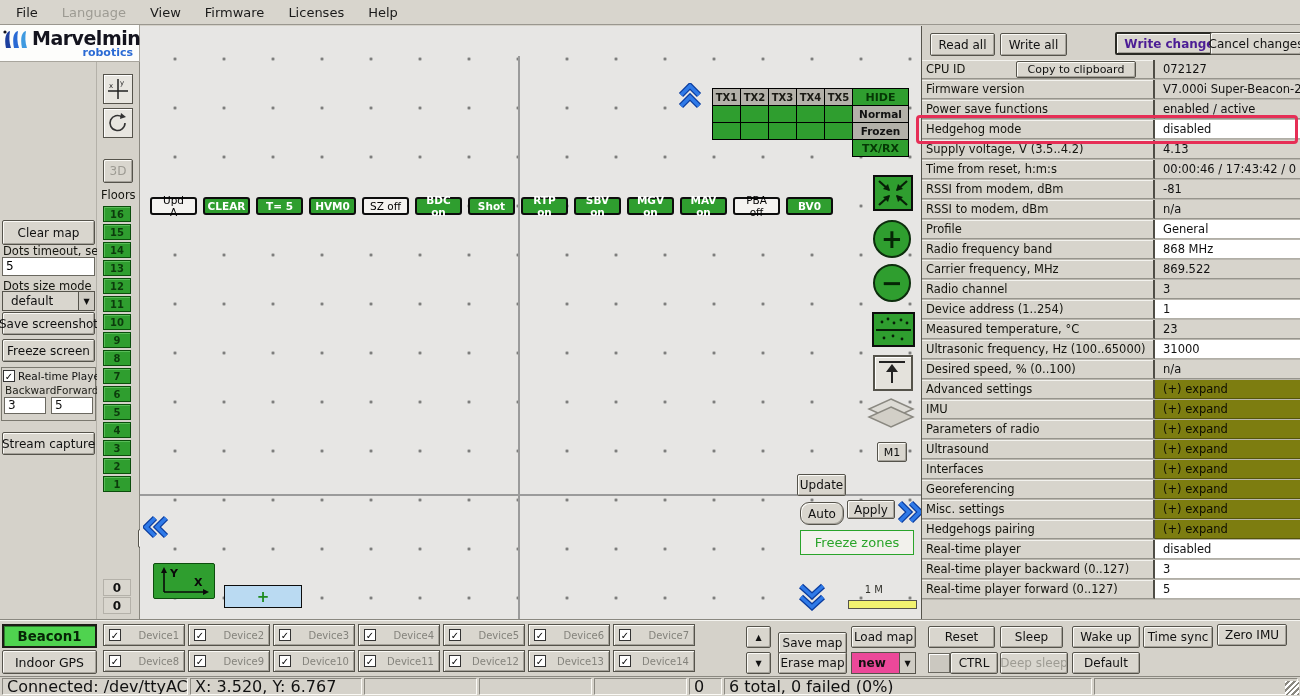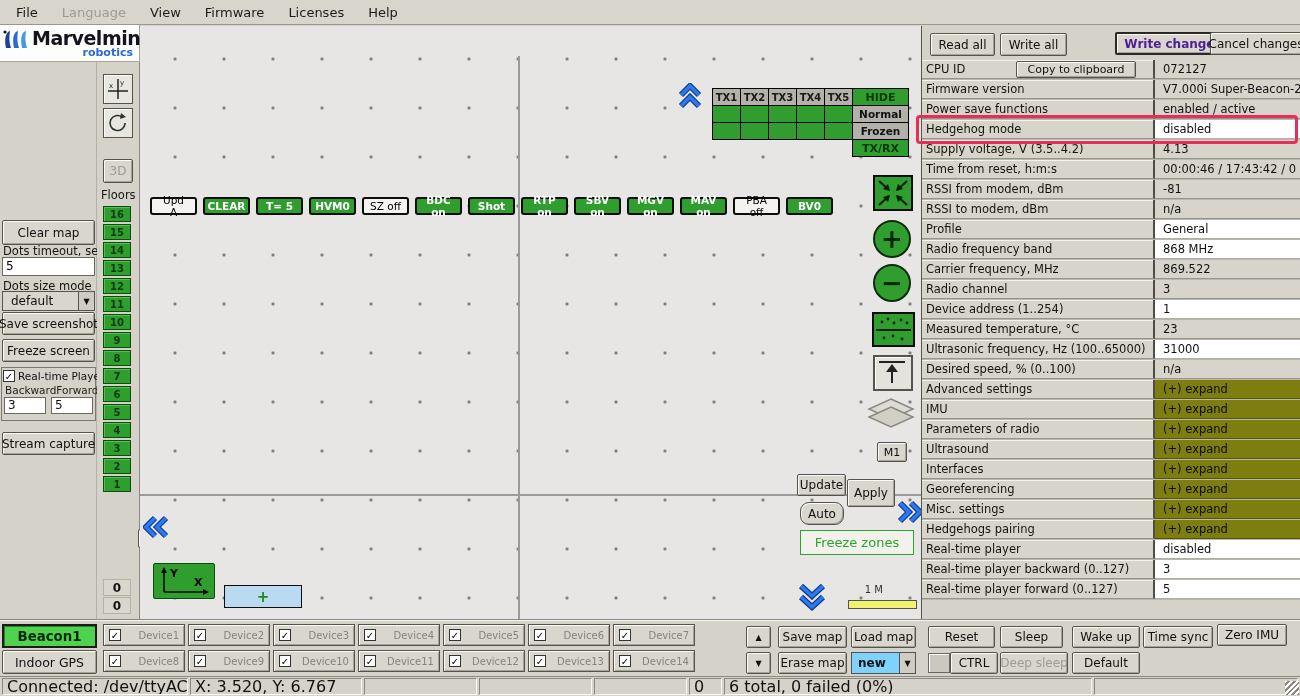--- a/index.html
+++ b/index.html
@@ -75,21 +75,21 @@
   #icon-fit{left:733px;top:149px;width:40px;height:36px;background:#2f9e2f;border:2px solid #0d0d0d;}
   .round-zoom{left:733px;width:38px;height:38px;background:#2f9e2f;border:2px solid #0d2d0d;border-radius:50%;display:flex;align-items:center;justify-content:center;}
   #icon-zoom-in{top:194px;} #icon-zoom-out{top:238px;}
   .zoom-glyph{color:#052505;font-size:26px;font-weight:700;line-height:20px;}
   #icon-dots{left:732px;top:286px;width:43px;height:35px;background:#2f9e2f;border:2px solid #0d0d0d;}
   #icon-upload{left:733px;top:329px;width:40px;height:36px;background:#e4e2dc;border:2px solid #55534b;box-shadow:inset 1px 1px 0 #fff;}
   #icon-layers{left:725px;top:369px;width:52px;height:38px;}
   #btn-m1{position:absolute;left:737px;top:416px;width:30px;height:20px;font-size:11px;}
   #btn-update{position:absolute;left:657px;top:448px;width:49px;height:22px;}
   #btn-auto{position:absolute;left:660px;top:476px;width:44px;height:23px;border-radius:9px;}
-  #btn-apply{position:absolute;left:707px;top:453px;width:48px;height:28px;}
+  #btn-apply{position:absolute;left:707px;top:474px;width:48px;height:19px;}
   #freeze-zones{position:absolute;left:660px;top:504px;width:114px;height:25px;background:#f2f1ec;border:1px solid #2aa42a;color:#2aa42a;font-size:13px;display:flex;align-items:center;justify-content:center;}
   #axis-box{position:absolute;left:13px;top:537px;width:62px;height:36px;background:#2f9e2f;border:1px solid #0d4d0d;border-radius:2px;}
   #plus-btn{position:absolute;left:84px;top:559px;width:78px;height:23px;background:#badaf2;border:1.5px solid #0d0d0d;color:#1d8a1d;font-size:15px;font-weight:700;display:flex;align-items:center;justify-content:center;}
   #scale-label{position:absolute;left:685px;top:558px;width:58px;text-align:right;font-size:10px;color:#33332d;}
   #scale-bar{position:absolute;left:708px;top:574px;width:69px;height:9px;background:#f2f270;border:1px solid #55534b;}
 
   
   #panel{position:absolute;left:921px;top:26px;width:379px;height:593px;background:#d5d2ca;border-left:1px solid #55534b;}
   #panel-buttons .btn{position:absolute;height:23px;}
   #btn-read-all{left:8px;top:7px;width:65px;}
@@ -106,24 +106,24 @@
   .copybtn{position:absolute;left:94px;top:1px;width:120px;height:17px;font-size:11px;}
   #hedgehog-highlight{position:absolute;left:916px;top:115px;width:382px;height:29px;border:3px solid #e62e56;border-radius:4px;pointer-events:none;z-index:50;}
 
   
   #bottom{position:absolute;left:0;top:620px;width:1300px;height:56px;background:#d5d2ca;border-top:1px solid #f5f4f0;box-shadow:0 -1px 0 #8a8880;}
   #btn-beacon{position:absolute;left:2px;top:3px;width:95px;height:24px;background:#4fd34f;border:2px solid #1c1c16;box-shadow:inset 1px 1px 0 #2f7e2f;font-weight:700;color:#062406;}
   #btn-indoor{position:absolute;left:2px;top:29px;width:95px;height:24px;font-size:12.5px;}
   .dev-btn{position:absolute;width:82px;height:22px;background:#d9d6ce;border:1px solid #55534b;box-shadow:inset 1px 1px 0 #fbfaf6,inset -1px -1px 0 #a5a29a;display:flex;align-items:center;justify-content:space-between;padding:0 5px;cursor:pointer;}
   .dev-label{font-size:10px;color:#84837c;}
   .spin-btn{position:absolute;width:25px;height:22px;font-size:8px;}
-  #btn-save-map{position:absolute;left:778px;top:5px;width:69px;height:22px;}
+  #btn-save-map{position:absolute;left:778px;top:11px;width:69px;height:22px;}
   #btn-load-map{position:absolute;left:851px;top:5px;width:65px;height:22px;}
   #btn-erase-map{position:absolute;left:778px;top:31px;width:69px;height:22px;}
-  #map-select{position:absolute;left:851px;top:31px;width:65px;height:22px;background:#7dd3fc;border:1px solid #55534b;display:flex;align-items:center;justify-content:space-between;padding-left:6px;font-size:12px;}
+  #map-select{position:absolute;left:851px;top:31px;width:65px;height:22px;background:#ec4899;border:1px solid #55534b;display:flex;align-items:center;justify-content:space-between;padding-left:6px;font-size:12px;}
   #btn-reset{position:absolute;left:928px;top:5px;width:67px;height:22px;}
   #btn-sleep{position:absolute;left:1000px;top:5px;width:63px;height:22px;}
   #btn-wake{position:absolute;left:1072px;top:5px;width:68px;height:22px;}
   #btn-timesync{position:absolute;left:1143px;top:5px;width:70px;height:22px;}
   #btn-zeroimu{position:absolute;left:1217px;top:3px;width:70px;height:22px;}
   #ctrl-check{position:absolute;left:928px;top:32px;width:22px;height:20px;background:#cbc8c0;border:1px solid #6a6860;box-shadow:inset 1px 1px 0 #fff;}
   #btn-ctrl{position:absolute;left:950px;top:31px;width:48px;height:22px;}
   #btn-deepsleep{position:absolute;left:1000px;top:31px;width:68px;height:22px;color:#9d9b93;}
   #btn-default{position:absolute;left:1072px;top:31px;width:68px;height:22px;}
 

